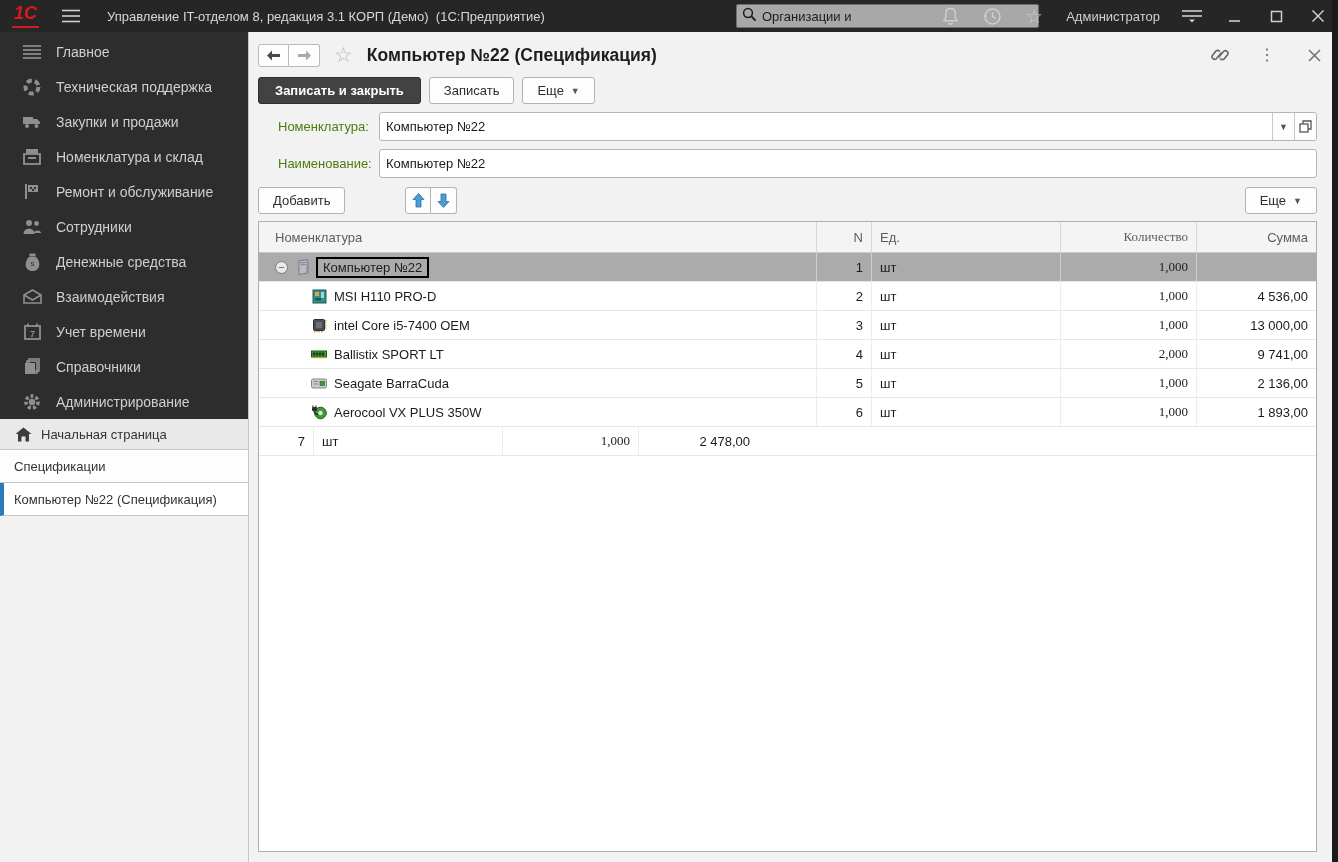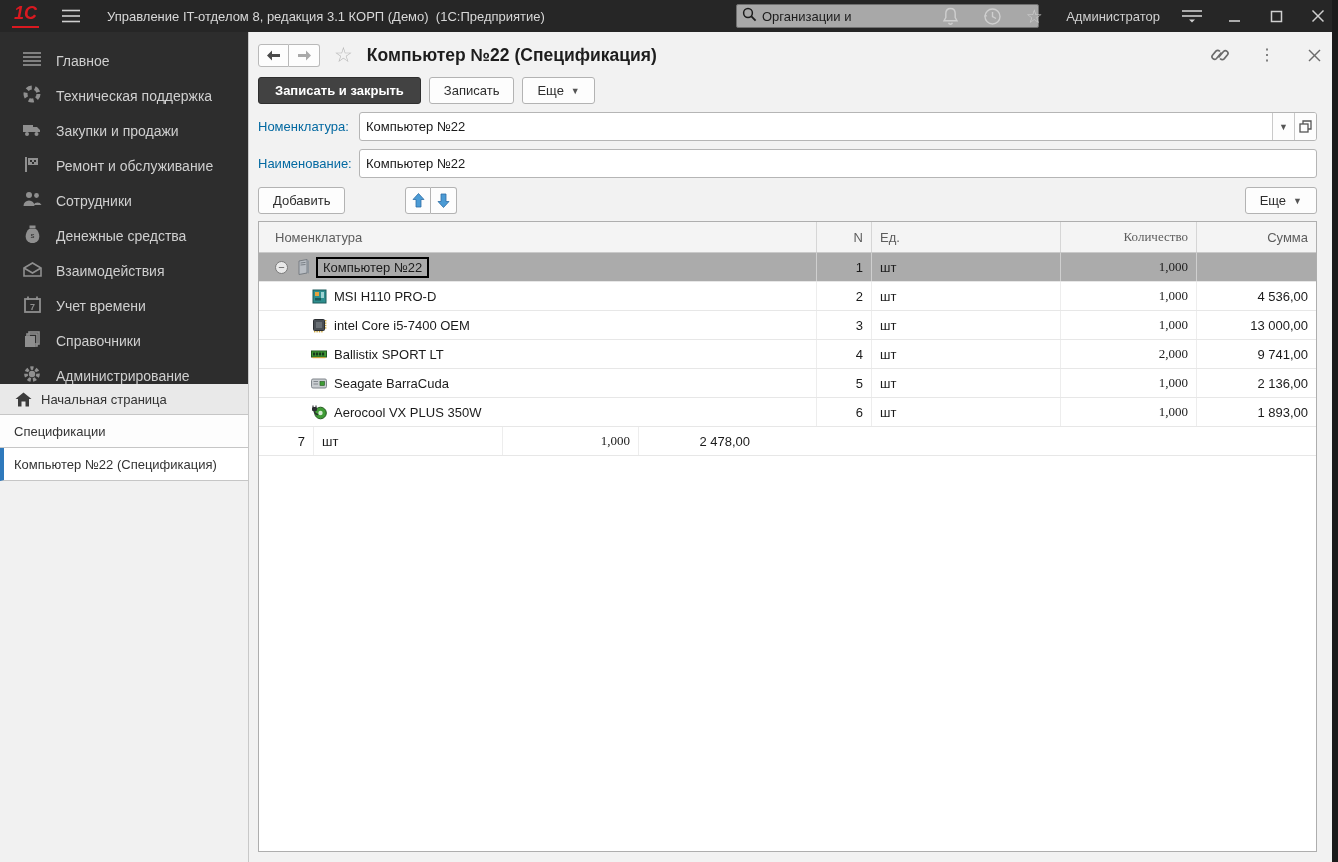--- a/index.html
+++ b/index.html
@@ -24,21 +24,21 @@
   .tb-user { font-size:13px; color:#d0d0d0; cursor:pointer; }
   .glyph { font-size:15px; line-height:1; }
 
   
   .app { display:flex; height:830px; }
 
   
   .sidebar { width:259px; background:#f1f1f1; display:flex; flex-direction:column;
     border-right:1px solid #c8c8c8; }
   .side-nav { background:#2d2d2d; padding-top:2px; }
-  .side-item { height:35px; display:flex; align-items:flex-end; cursor:pointer; color:#cfcfcf; }
+  .side-item { height:35px; display:flex; align-items:center; cursor:pointer; color:#cfcfcf; }
   .side-item .ico { width:20px; height:20px; margin:0 14px 0 22px; color:#8f8f8f;
     display:flex; align-items:center; justify-content:center; }
   .side-item .lbl { font-size:14px; }
   .side-tabs { }
   .side-tab { display:flex; align-items:center; border-bottom:1px solid #c6c6c6;
     cursor:pointer; color:#333; background:#fdfdfd; }
   .side-tab.home { background:#e9e9e9; height:31px; }
   .side-tab.home .ico { width:18px; height:18px; margin:0 9px 0 14px; color:#3c3c3c;
     display:flex; align-items:center; justify-content:center;}
   .side-tab.plain { height:33px; padding-left:14px; }
@@ -60,21 +60,21 @@
   .toolrow { display:flex; align-items:center; margin-top:7px; margin-right:21px; }
   .btn { height:27px; border:1px solid #b3b3b3; border-radius:3px; background:#fdfdfd;
     color:#2d2d2d; font-size:13px; padding:0 14px; cursor:pointer;
     display:inline-flex; align-items:center; font-family:inherit; }
   .btn.primary { background:#424242; border-color:#2f2f2f; color:#ffffff; font-weight:bold; padding:0 16px; }
   .btn + .btn { margin-left:8px; }
   .more-btn { margin-left:auto; }
   .caret { font-size:9px; margin-left:7px; color:#555; }
 
   .fieldrow { display:flex; align-items:center; margin-top:8px; margin-right:21px; height:29px; }
-  .fieldrow .flabel { width:101px; color:#0369a1; flex:none; }
+  .fieldrow .flabel { width:101px; color:#4d7c0f; flex:none;margin-left:20px; }
   .inputwrap { flex:1; height:29px; border:1px solid #b5b5b5; border-radius:3px;
     background:#ffffff; display:flex; align-items:stretch; overflow:hidden; }
   .inputwrap .val { flex:1; border:none; outline:none; font:inherit; color:#1a1a1a;
     padding:0 6px; background:transparent; }
   .inputwrap .inbtn { width:22px; border-left:1px solid #c9c9c9; display:flex;
     align-items:center; justify-content:center; color:#555; cursor:pointer; background:#fdfdfd; }
 
   .addrow { display:flex; align-items:flex-start; margin-top:9px; margin-right:21px;gap:40px; }
   .arrows { display:flex; margin-left:20px; }
   .arrowbtn { width:26px; height:27px; background:#fdfdfd; border:1px solid #b3b3b3;
@@ -212,20 +212,30 @@
               <path d="M1 3 h10 v7 h-10 z M11 5 h4 l3 3 v2 h-7 z" fill="currentColor"></path>
               <circle cx="5" cy="12" r="2" fill="currentColor"></circle>
               <circle cx="14.5" cy="12" r="2" fill="currentColor"></circle>
             </svg>
           </span>
           <span class="lbl">Закупки и продажи</span>
         </div>
         <div class="side-item">
           <span class="ico">
             <svg width="18" height="17" viewBox="0 0 18 17">
+              <rect x="3" y="1" width="12" height="4" fill="currentColor"></rect>
+              <rect x="1" y="6" width="16" height="10" fill="none" stroke="currentColor" stroke-width="1.8"></rect>
+              <rect x="5" y="9" width="8" height="2" fill="currentColor"></rect>
+            </svg>
+          </span>
+          <span class="lbl">Номенклатура и склад</span>
+        </div>
+        <div class="side-item">
+          <span class="ico">
+            <svg width="18" height="17" viewBox="0 0 18 17">
               <rect x="2" y="1" width="2" height="15" fill="currentColor"></rect>
               <path d="M5 2 h10 v7 h-10 z" fill="currentColor"></path>
               <rect x="7" y="4" width="2" height="2" fill="#2d2d2d"></rect>
               <rect x="11" y="4" width="2" height="2" fill="#2d2d2d"></rect>
               <rect x="9" y="6" width="2" height="2" fill="#2d2d2d"></rect>
             </svg>
           </span>
           <span class="lbl">Ремонт и обслуживание</span>
         </div>
         <div class="side-item">

